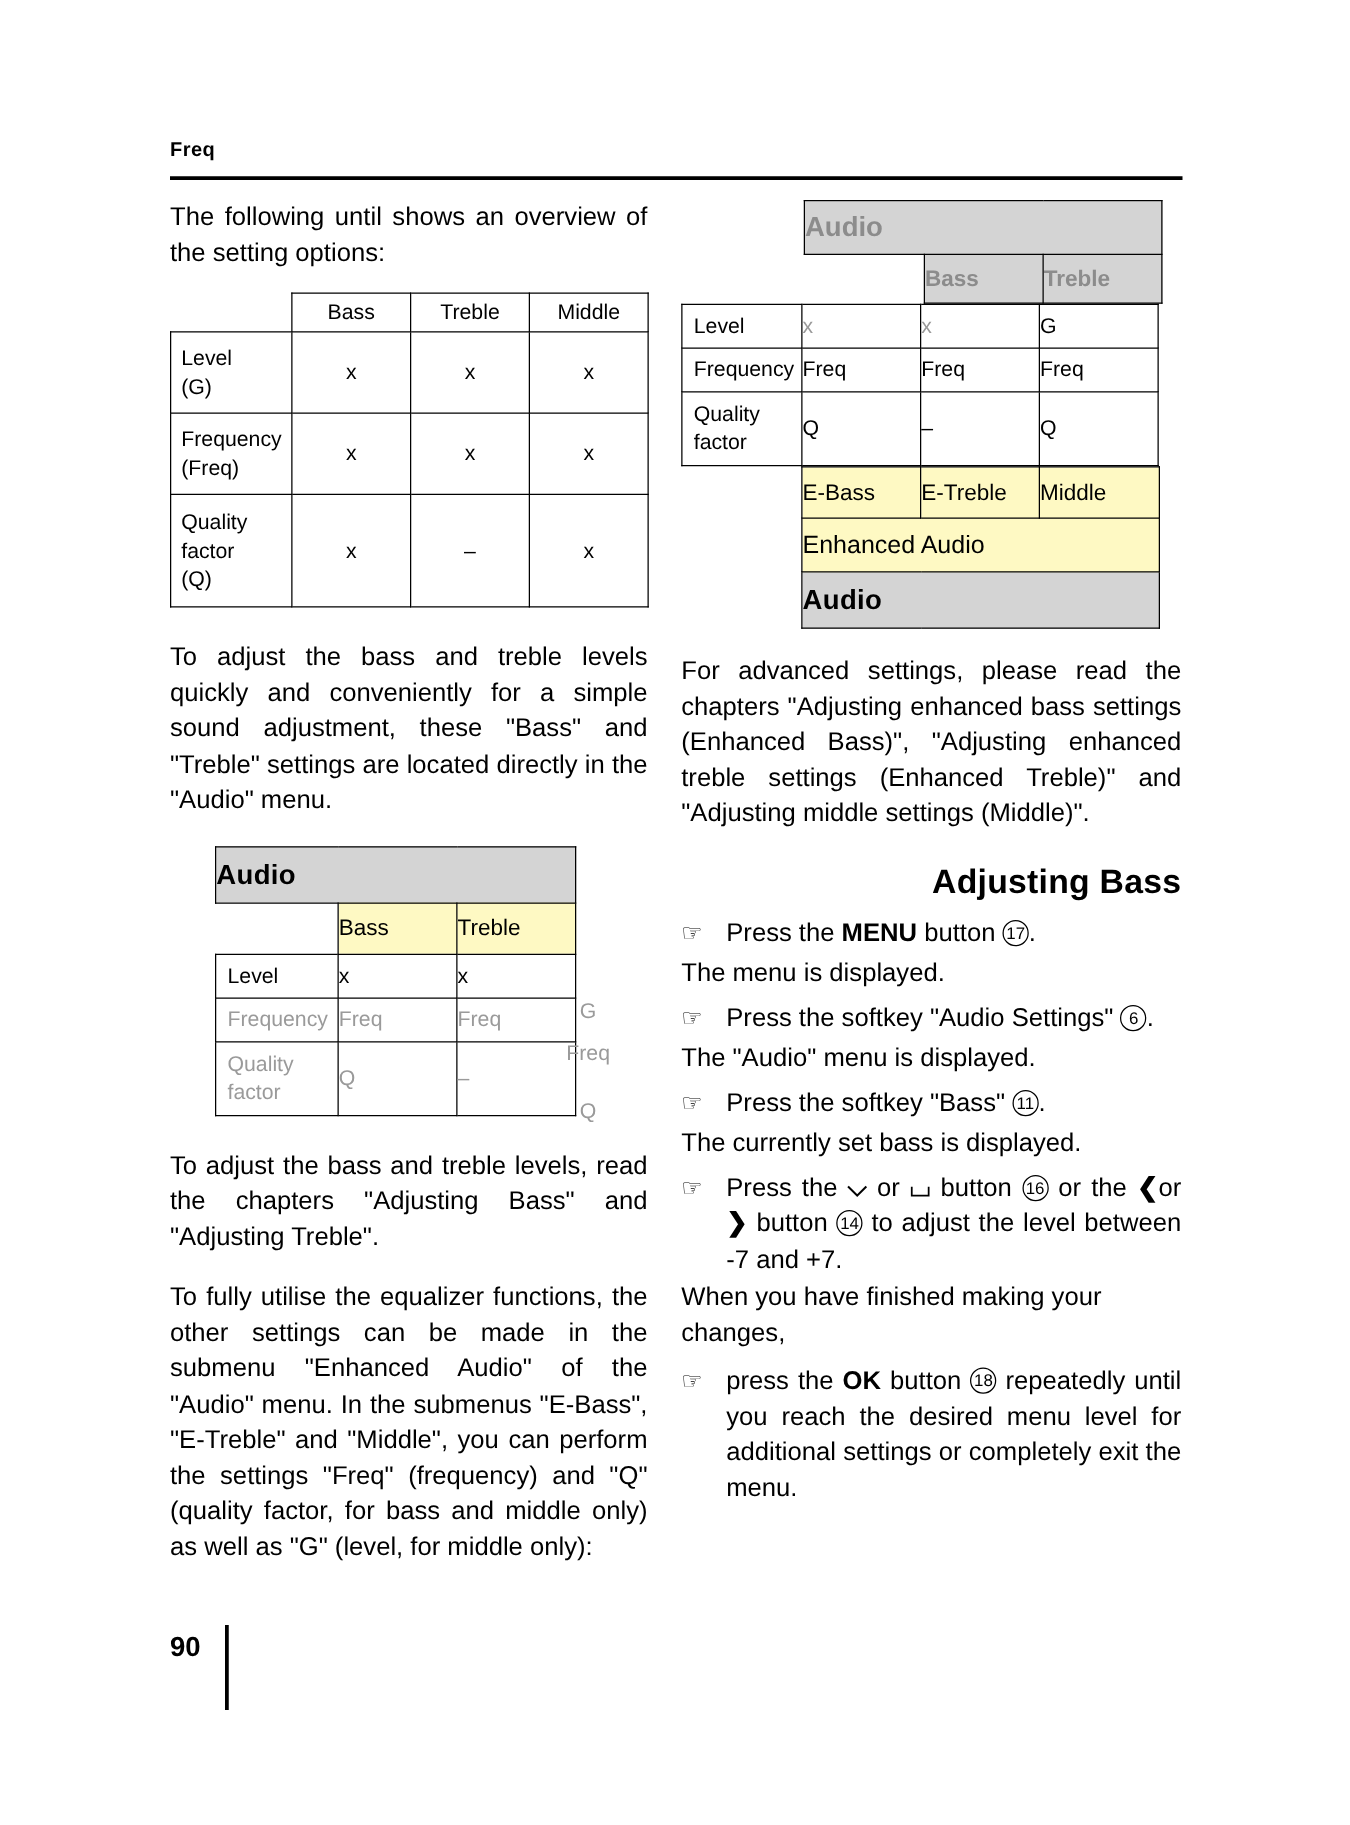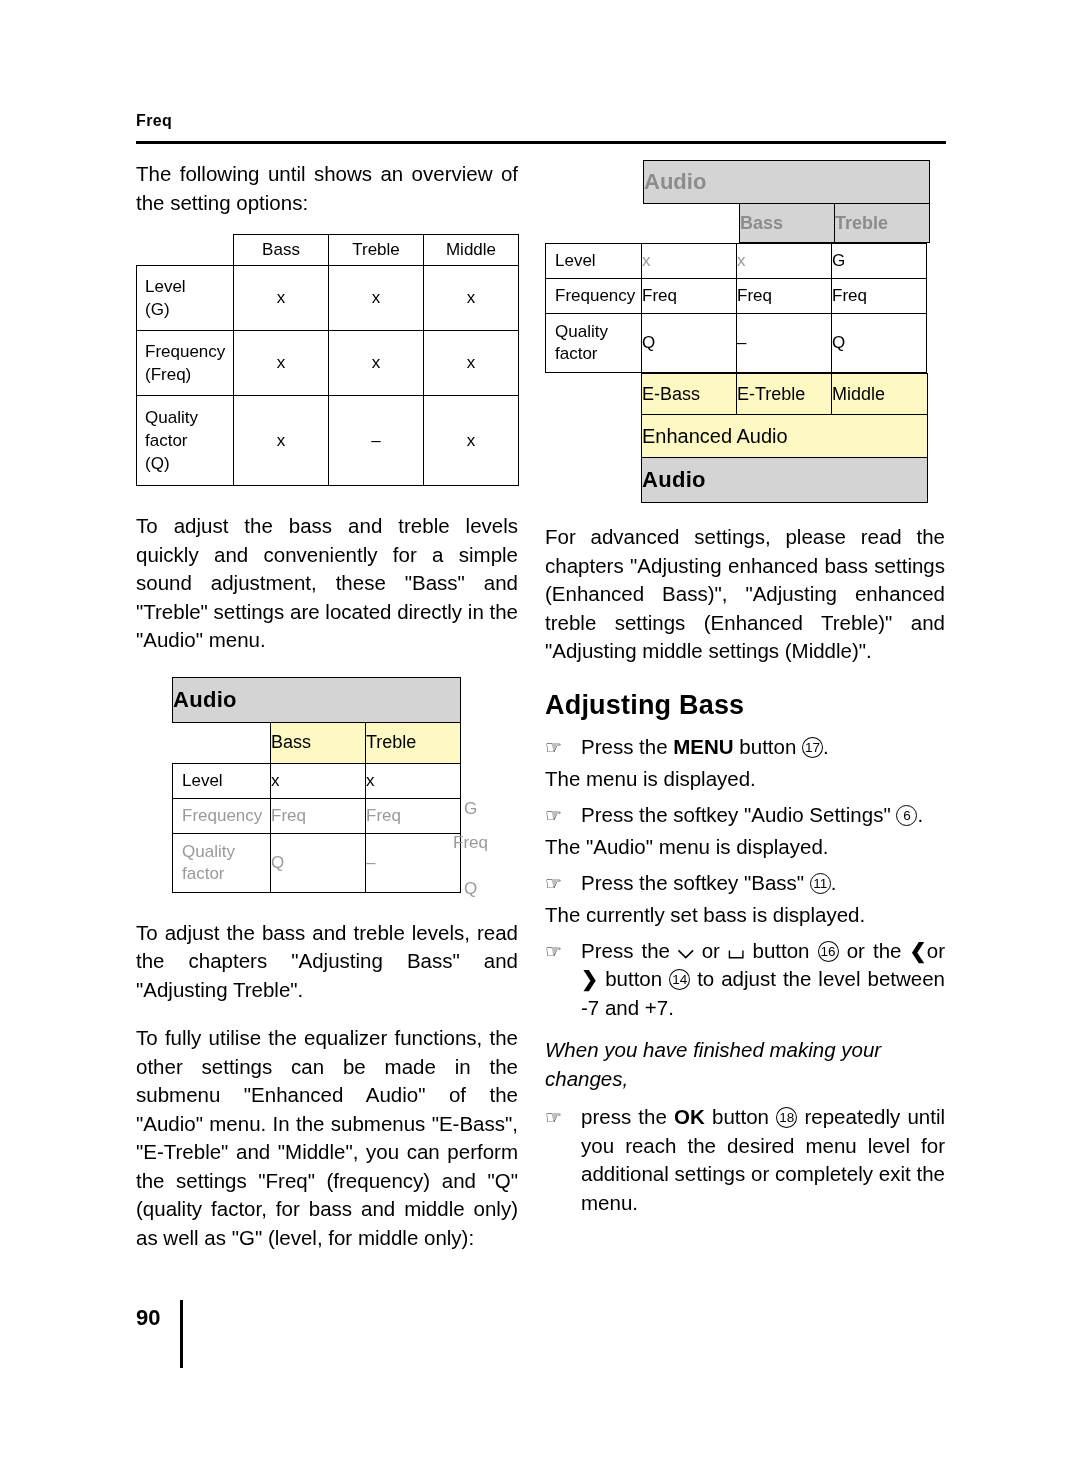--- a/index.html
+++ b/index.html
@@ -132,20 +132,21 @@
   .screen td.gray { color: #9a9a9a; }
   .screen td.noborder { border: none; }
   .screen td.vtall { height: 58px; }
 
   
   h2.section {
     font-size: 27px;
     font-weight: bold;
     margin: 24px 0 12px 0;
     letter-spacing: 0.2px;
+    text-align: right;
   }
 
   
   .step {
     position: relative;
     padding-left: 36px;
     font-size: 20.5px;
     line-height: 28.5px;
     margin-top: 7px;
   }
@@ -391,21 +392,21 @@
       <span class="bullet arrow-glyph">☞</span>
       <span>Press the softkey "Bass" </span><span class="circ">11</span><span>.</span>
     </div>
     <div class="note">The currently set bass is displayed.</div>
 
     <div class="step" style="text-align:justify;">
       <span class="bullet arrow-glyph">☞</span>
       <span>Press the </span><span style="font-weight:bold;">⌵</span><span> or </span><span style="font-weight:bold;">⌴</span><span> button </span><span class="circ">16</span><span> or the </span><span style="font-weight:bold;">❮</span><span>or </span><span style="font-weight:bold;">❯</span><span> button </span><span class="circ">14</span><span> to adjust the level between -7 and +7.</span>
     </div>
 
-    <div class="note" style="margin-top:14px;font-style:italic;">When you have finished making your changes,</div>
+    <div class="note" style="margin-top:2px;">When you have finished making your changes,</div>
 
     <div class="step" style="text-align:justify; margin-top:10px;">
       <span class="bullet arrow-glyph">☞</span>
       <span>press the </span><b class="inl">OK</b><span> button </span><span class="circ">18</span><span> repeatedly until you reach the desired menu level for additional settings or completely exit the menu.</span>
     </div>
   </div>
 
   <div class="pagenum">90</div>
   <div class="pagerule"></div>
 

